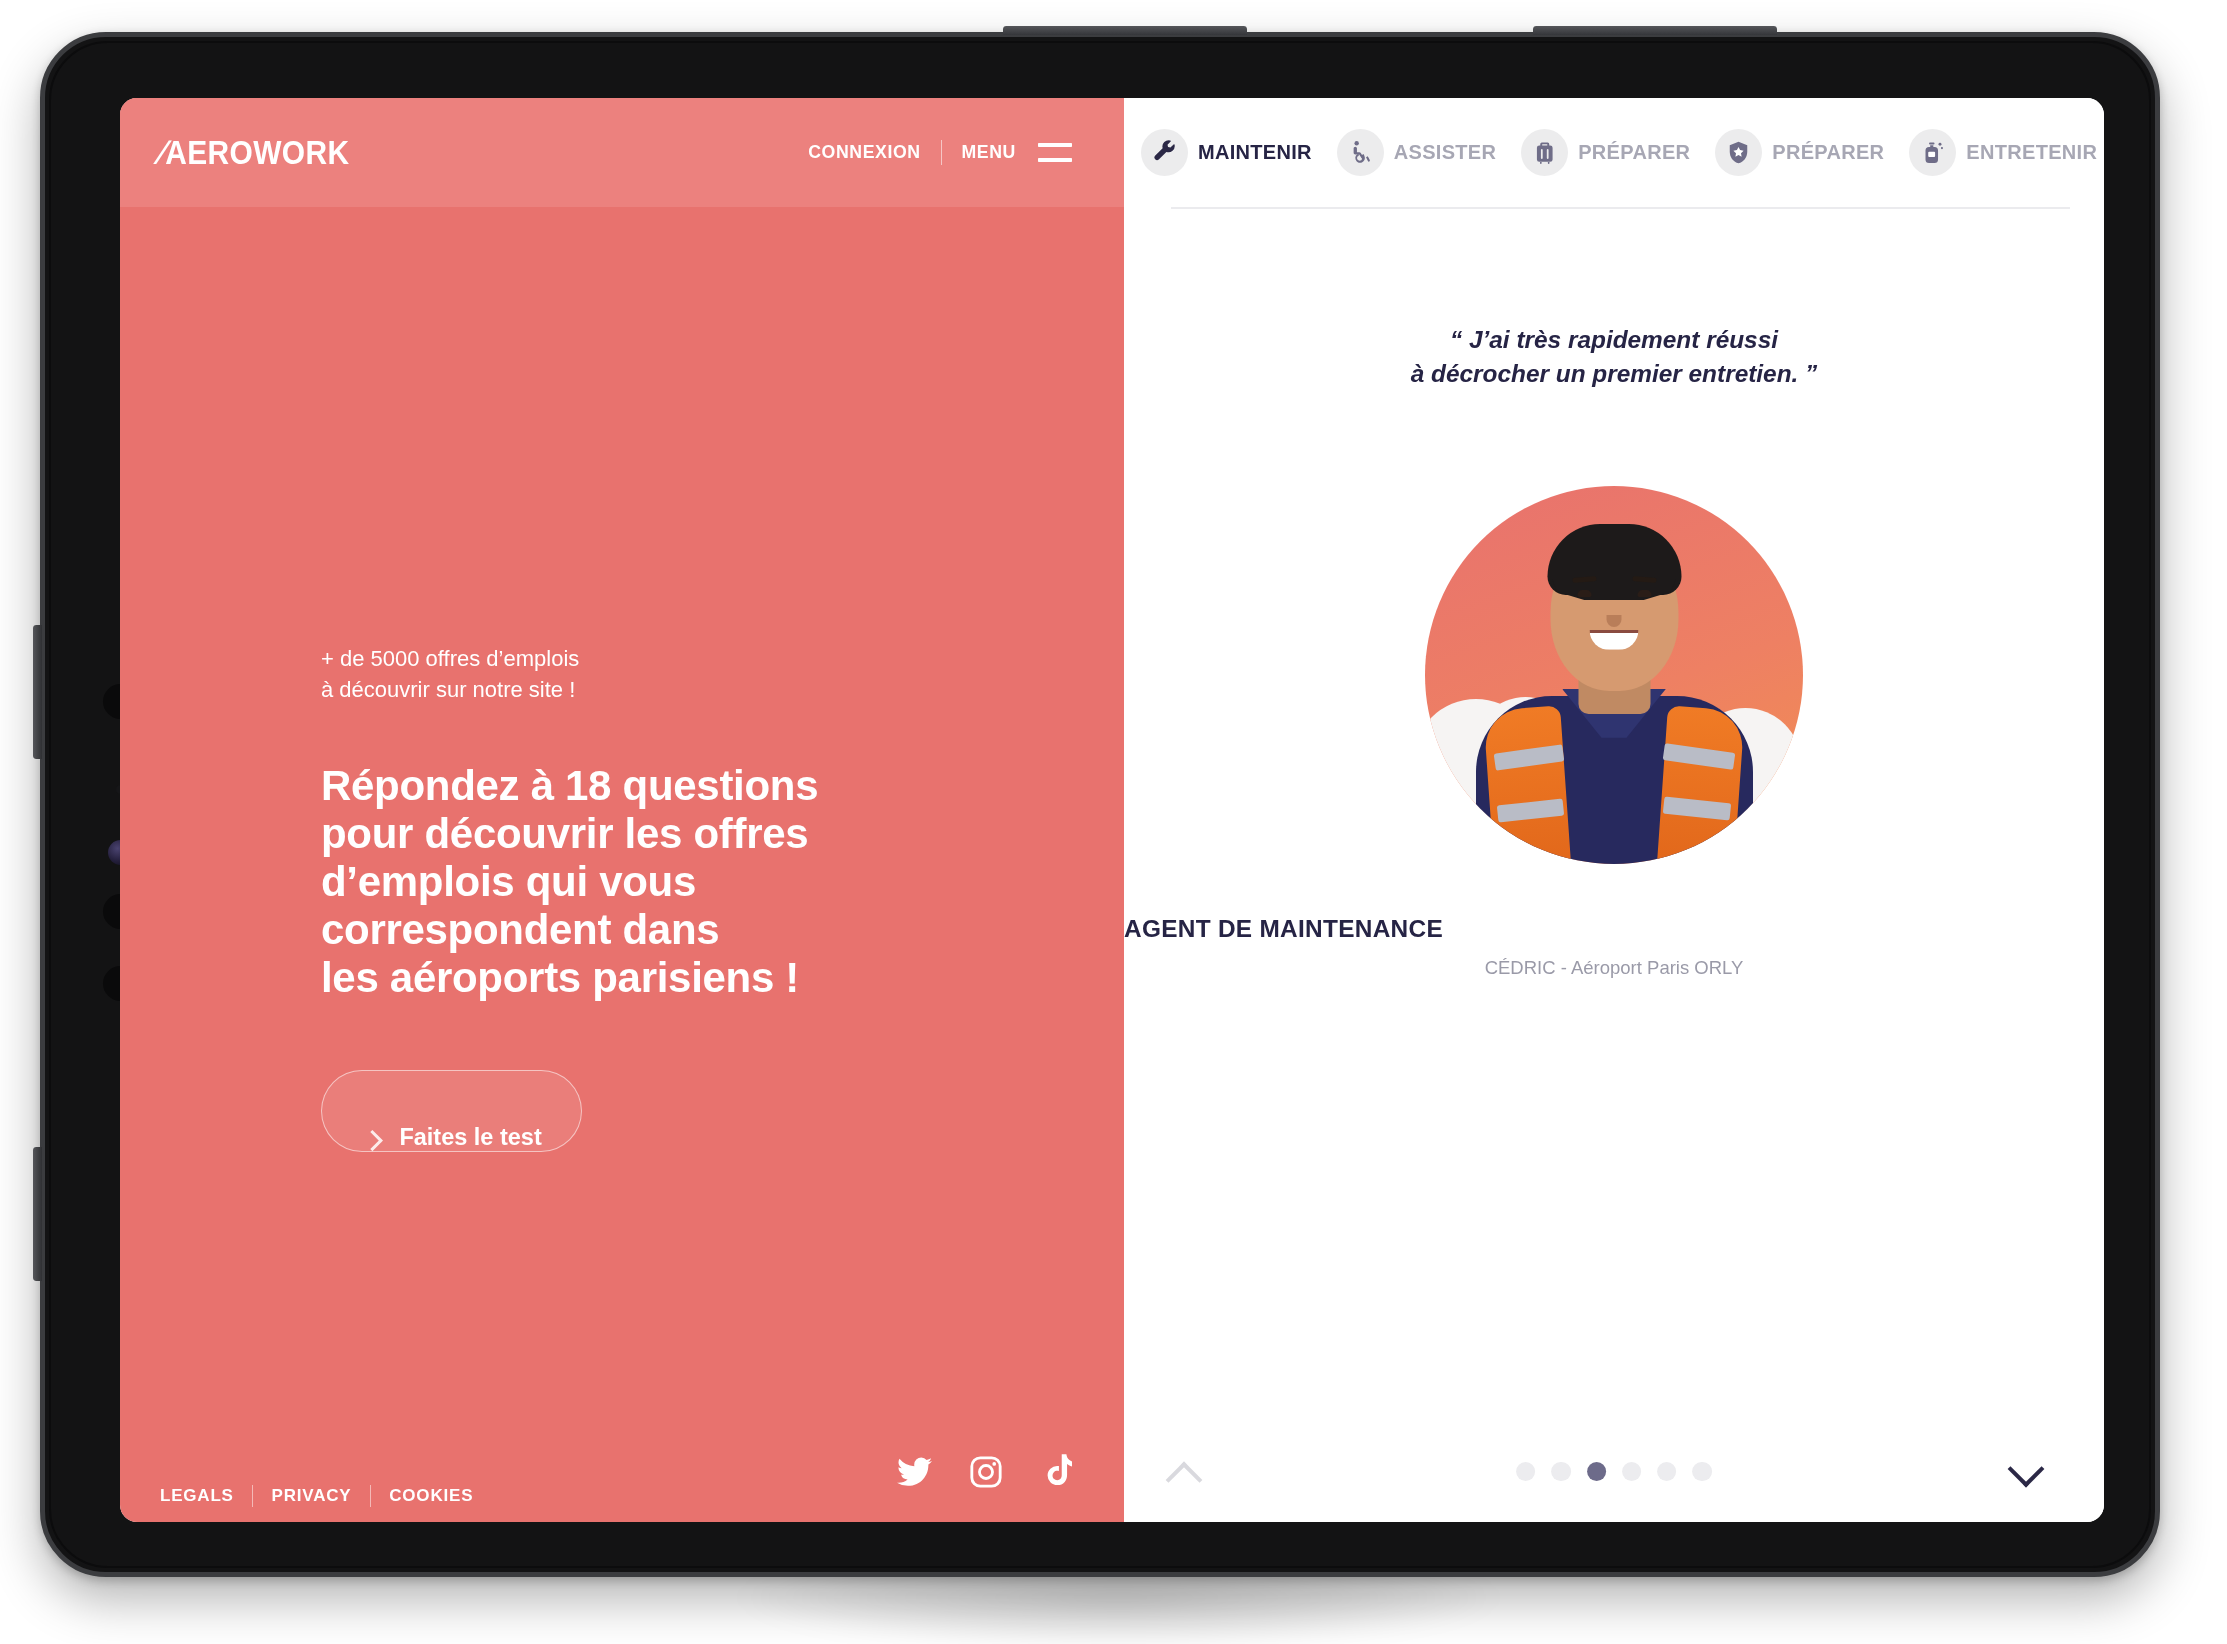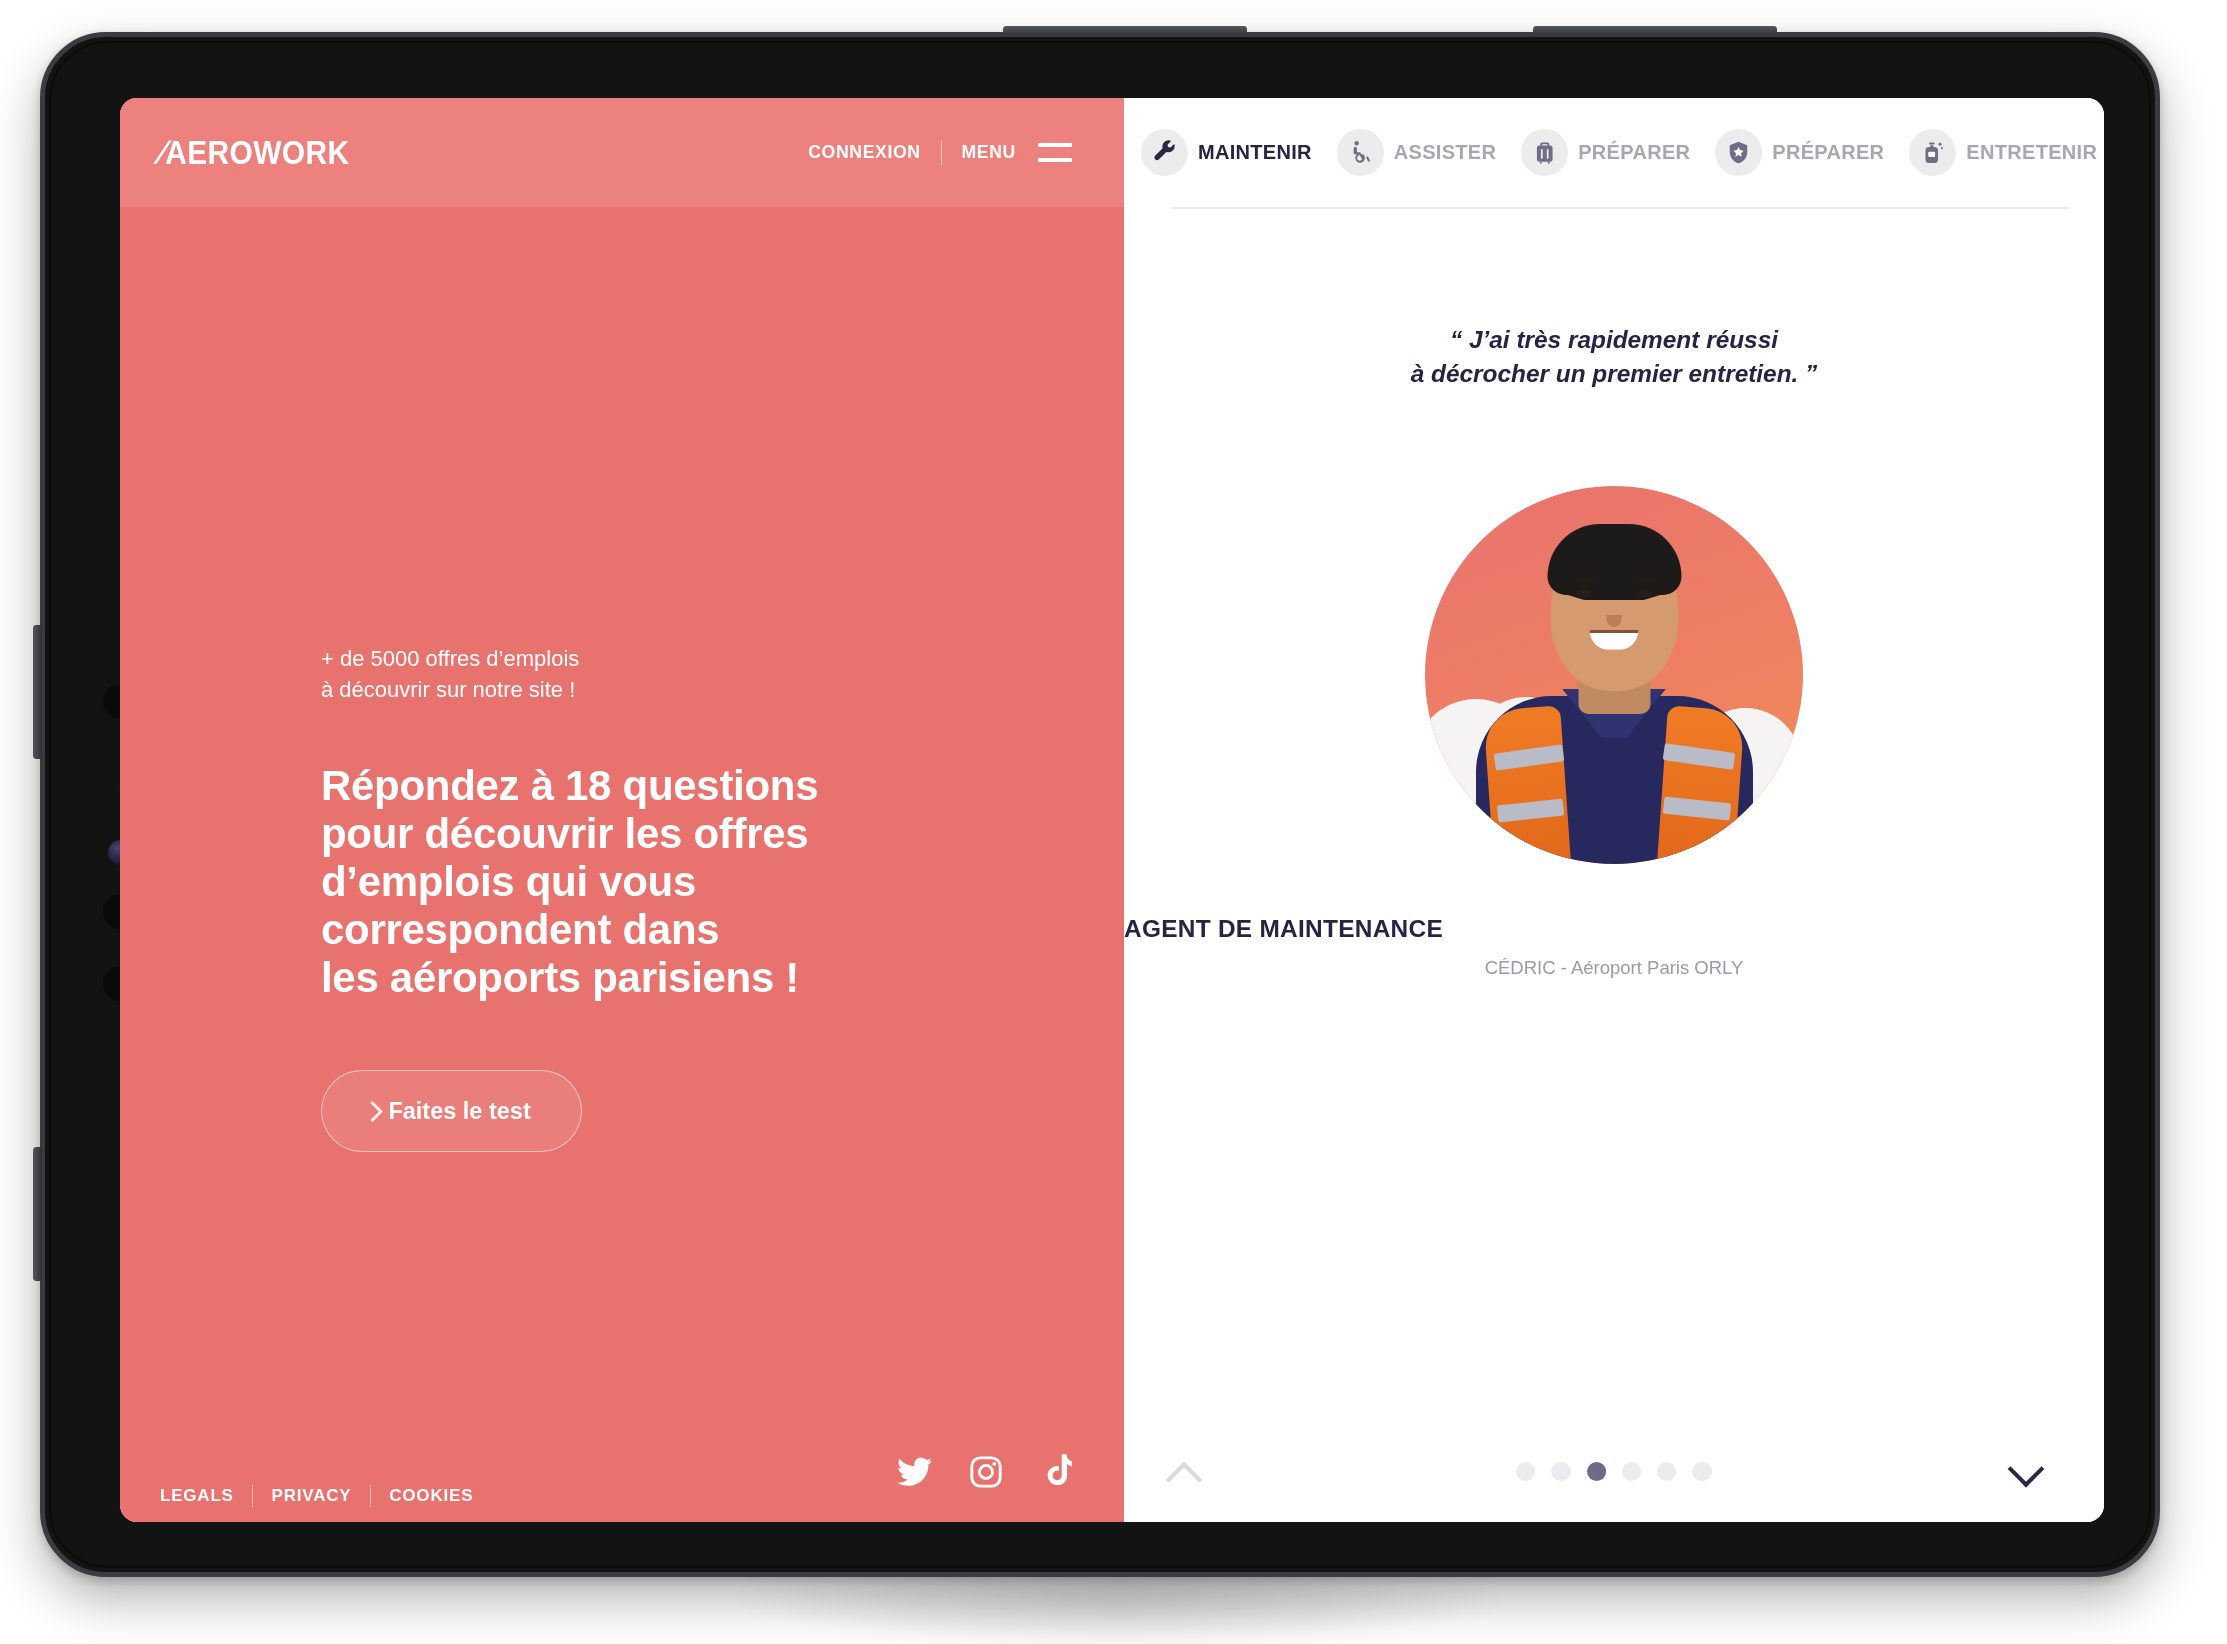--- a/index.html
+++ b/index.html
@@ -201,23 +201,23 @@
 
   .cta {
     position: absolute;
     top: 863px;
     width: 261px;
     height: 82px;
     border-radius: 41px;
     border: 1.3px solid rgba(255,255,255,0.55);
     background: rgba(255,255,255,0.085);
     display: flex;
-    align-items: center;
+    align-items: flex-end;
     padding-left: 42px;
-    gap: 11px;
+    gap: 22px;
     cursor: pointer;
   }
   .cta .chev {
     width: 13.4px; height: 22px;
     position: relative;
     flex-shrink: 0;
   }
   .cta .chev::before {
     content: "";
     position: absolute;

